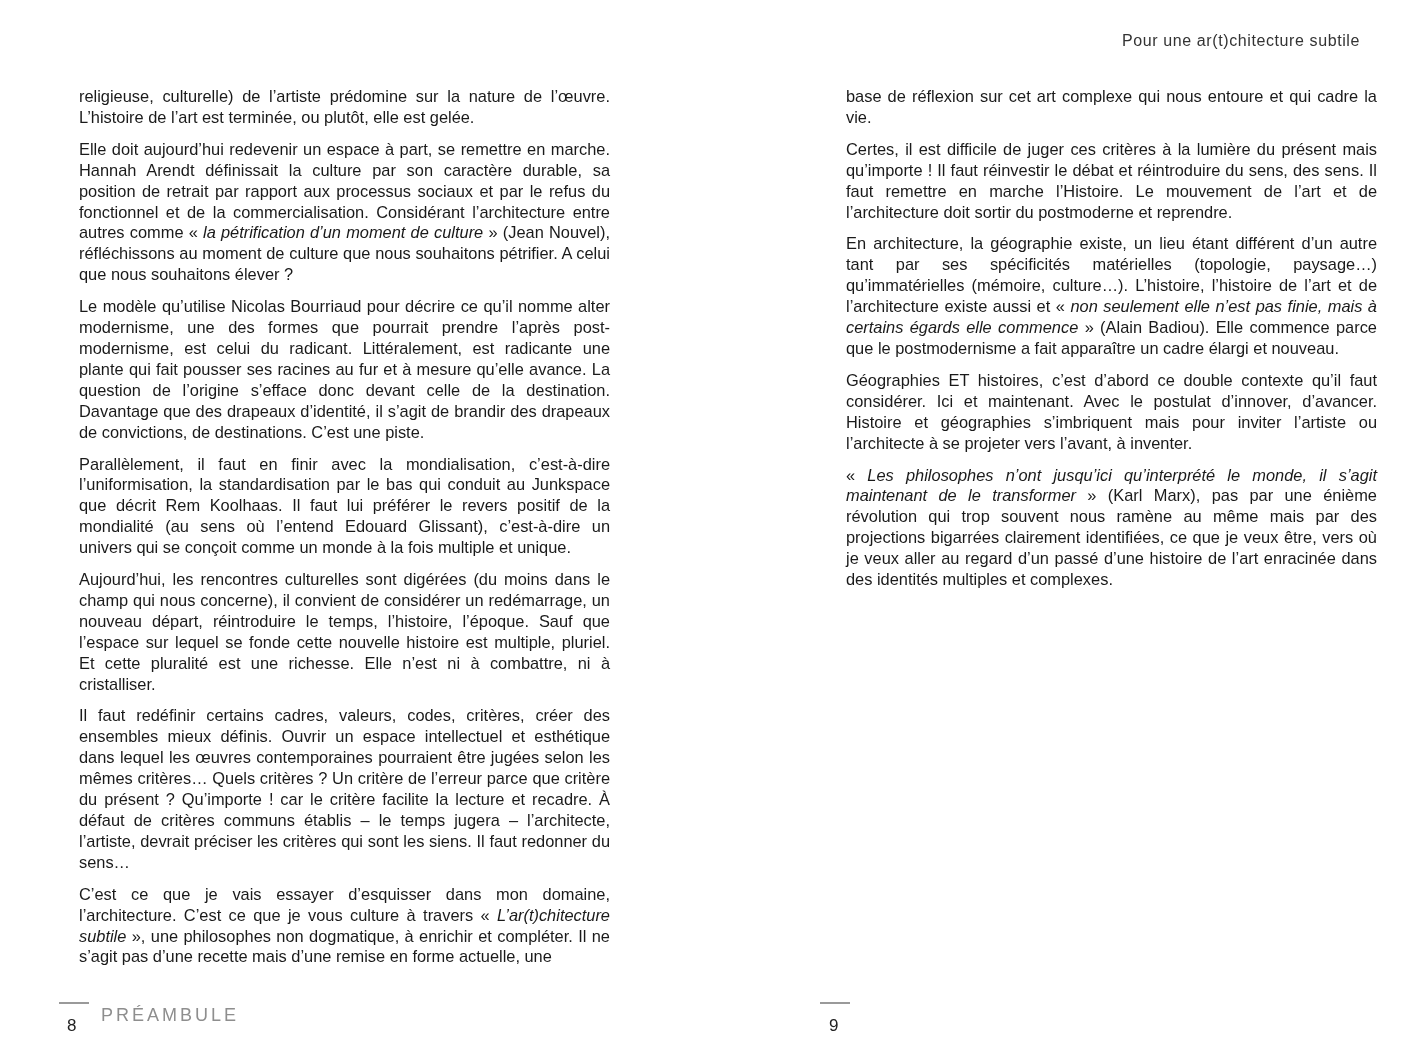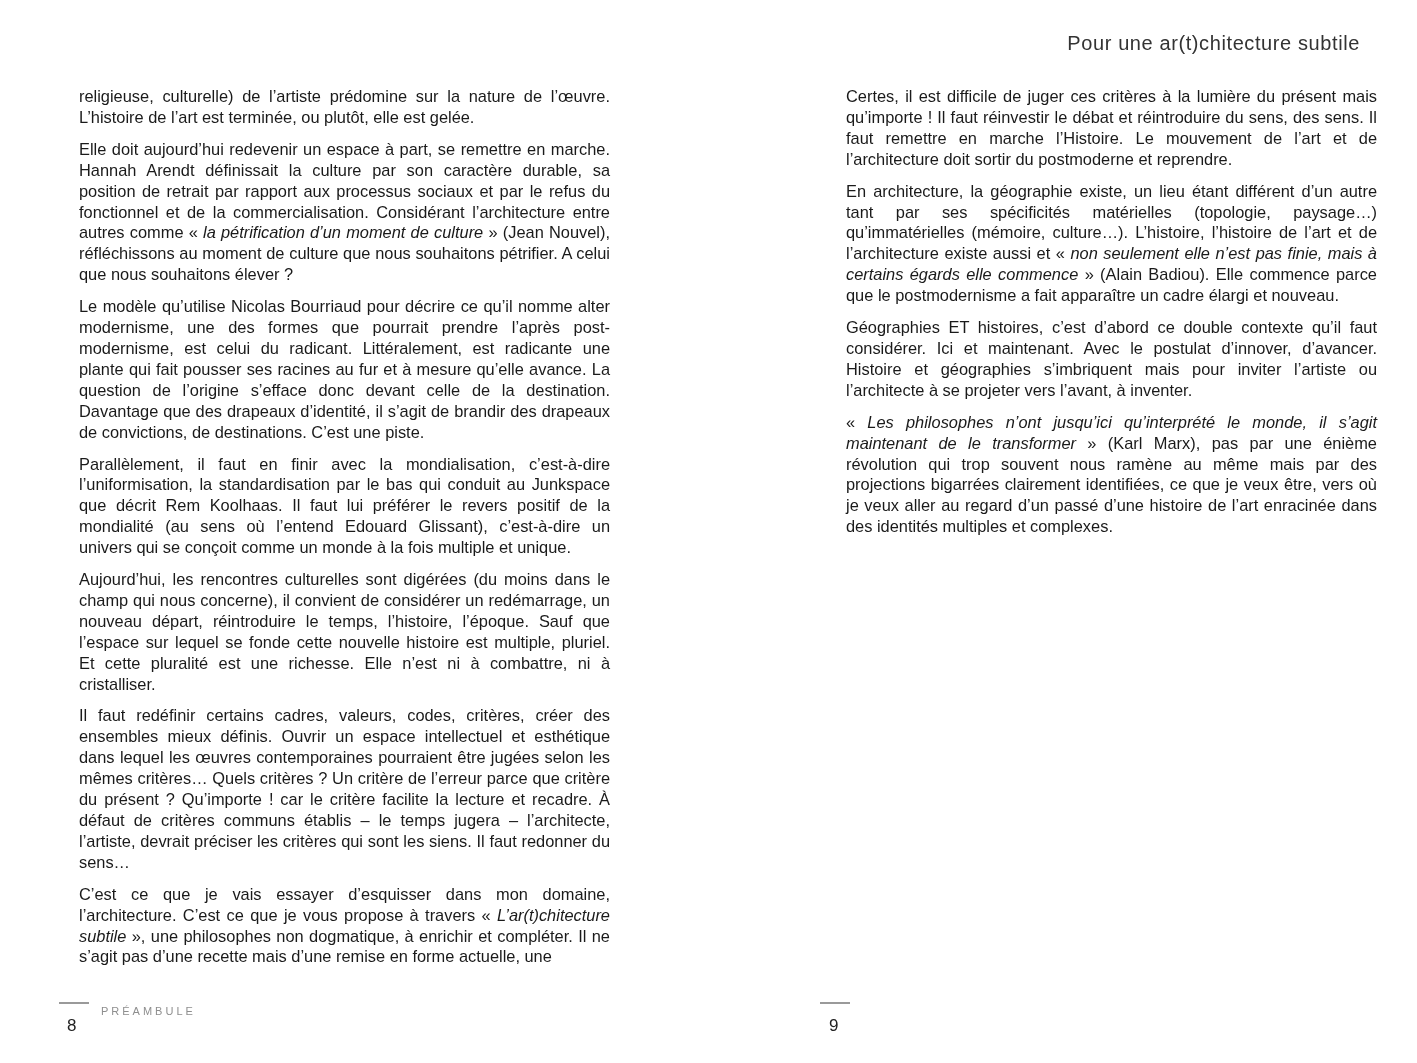--- a/index.html
+++ b/index.html
@@ -1,55 +1,56 @@
 <!DOCTYPE html>
 <html><head>
 <meta charset="utf-8">
 <style>
   html, body { margin: 0; padding: 0; background: #ffffff; }
   body { width: 1417px; height: 1063px; position: relative; overflow: hidden;
          font-family: "Liberation Sans", "DejaVu Sans", sans-serif; color: #1a1a1a; }
   .page { position: absolute; top: 0; height: 1063px; }
   .page-left { left: 0; width: 708px; }
   .page-right { left: 708px; width: 709px; }
-  .running-head { position: absolute; top: 32px; right: 57px; font-size: 20px; letter-spacing: 0.6px; color: #333; white-space: nowrap; }
+  .running-head { position: absolute; top: 32px; right: 57px; font-size: 16px; letter-spacing: 0.6px; color: #333; white-space: nowrap; }
   .column { position: absolute; top: 86px; width: 531px; font-size: 16.4px; line-height: 20.9px; margin-left: 20px; }
   .page-left .column { left: 59px; }
   .page-right .column { left: 118px; }
   .para { margin: 0 0 11px 0; text-align: justify; hyphens: none; }
   .para em { font-style: italic; }
   .footer-rule { position: absolute; top: 1002px; width: 30px; height: 0; border-top: 2px solid #9a9a9a; }
   .page-left .footer-rule { left: 59px; }
   .page-right .footer-rule { left: 112px; }
   .page-number { position: absolute; top: 1016px; font-size: 17px; color: #222; }
   .page-left .page-number { left: 67px; }
   .page-right .page-number { left: 121px; }
-  .section-label { position: absolute; top: 1005px; left: 101px; font-size: 11px; letter-spacing: 3px; color: #8e8e8e; }
+  .section-label { position: absolute; top: 1005px; left: 101px; font-size: 18px; letter-spacing: 3px; color: #8e8e8e; }
 </style>
 </head>
 <body>
 
 <div class="page page-left">
   <div class="column" id="left-column">
       <p class="para"><span>religieuse, culturelle) de l’artiste prédomine sur la nature de l’œuvre. L’histoire de l’art est terminée, ou plutôt, elle est gelée.</span></p>
       <p class="para"><span>Elle doit aujourd’hui redevenir un espace à part, se remettre en marche. Hannah Arendt définissait la culture par son caractère durable, sa position de retrait par rapport aux processus sociaux et par le refus du fonctionnel et de la commercialisation.  Considérant l’architecture entre autres comme « </span><em>la pétrification d’un moment de culture</em><span> » (Jean Nouvel), réfléchissons au moment de culture que nous souhaitons pétrifier. A celui que nous souhaitons élever ?</span></p>
       <p class="para"><span>Le modèle qu’utilise Nicolas Bourriaud pour décrire ce qu’il nomme alter modernisme, une des formes que pourrait prendre l’après post-modernisme, est celui du radicant. Littéralement, est radicante une plante qui fait pousser ses racines au fur et à mesure qu’elle avance. La question de l’origine s’efface donc devant celle de la destination. Davantage que des drapeaux d’identité, il s’agit de brandir des drapeaux de convictions, de destinations. C’est une piste.</span></p>
       <p class="para"><span>Parallèlement, il faut en finir avec la mondialisation, c’est-à-dire l’uniformisation, la standardisation par le bas qui conduit au Junkspace que décrit Rem Koolhaas. Il faut lui préférer le revers positif de la mondialité (au sens où l’entend Edouard Glissant), c’est-à-dire un univers qui se conçoit comme un monde à la fois multiple et unique.</span></p>
       <p class="para"><span>Aujourd’hui, les rencontres culturelles sont digérées (du moins dans le champ qui nous concerne), il convient de considérer un redémarrage, un nouveau départ, réintroduire le temps, l’histoire, l’époque. Sauf que l’espace sur lequel se fonde cette nouvelle histoire est multiple, pluriel. Et cette pluralité est une richesse. Elle n’est ni à combattre, ni à cristalliser.</span></p>
       <p class="para"><span>Il faut redéfinir certains cadres, valeurs, codes, critères, créer des ensembles mieux définis. Ouvrir un espace intellectuel et esthétique dans lequel les œuvres contemporaines pourraient être jugées selon les mêmes critères… Quels critères ? Un critère de l’erreur parce que critère du présent ? Qu’importe ! car le critère facilite la lecture et recadre. À défaut de critères communs établis – le temps jugera – l’architecte, l’artiste, devrait préciser les critères qui sont les siens. Il faut redonner du sens…</span></p>
-      <p class="para"><span>C’est ce que je vais essayer d’esquisser dans mon domaine, l’architecture. C’est ce que je vous propose à travers « </span><em>L’ar(t)chitecture subtile</em><span> », une philosophes non dogmatique, à enrichir et compléter. Il ne s’agit pas d’une recette mais d’une remise en forme actuelle, une</span></p>
+      <p class="para"><span>C’est ce que je vais essayer d’esquisser dans mon domaine, l’architecture. C’est ce que je vous culture à travers « </span><em>L’ar(t)chitecture subtile</em><span> », une philosophes non dogmatique, à enrichir et compléter. Il ne s’agit pas d’une recette mais d’une remise en forme actuelle, une</span></p>
     </div>
   <div class="footer-rule"></div>
   <div class="section-label">PRÉAMBULE</div>
   <div class="page-number">8</div>
 </div>
 
 <div class="page page-right">
   <div class="running-head">Pour une ar(t)chitecture subtile</div>
   <div class="column" id="right-column">
+      <p class="para"><span>base de réflexion sur cet art complexe qui nous entoure et qui cadre la vie.</span></p>
       <p class="para"><span>Certes, il est difficile de juger ces critères à la lumière du présent mais qu’importe ! Il faut réinvestir le débat et réintroduire du sens, des sens. Il faut remettre en marche l’Histoire. Le mouvement de l’art et de l’architecture doit sortir du postmoderne et reprendre.</span></p>
       <p class="para"><span>En architecture, la géographie existe, un lieu étant différent d’un autre tant par ses spécificités matérielles (topologie, paysage…) qu’immatérielles (mémoire, culture…). L’histoire, l’histoire de l’art et de l’architecture existe aussi et « </span><em>non seulement elle n’est pas finie, mais à certains égards elle commence</em><span> » (Alain Badiou).  Elle commence parce que le postmodernisme a fait apparaître un cadre élargi et nouveau.</span></p>
       <p class="para"><span>Géographies ET histoires, c’est d’abord ce double contexte qu’il faut considérer. Ici et maintenant. Avec le postulat d’innover, d’avancer. Histoire et géographies s’imbriquent mais pour inviter l’artiste ou l’architecte à se projeter vers l’avant, à inventer.</span></p>
       <p class="para"><span>« </span><em>Les philosophes n’ont jusqu’ici qu’interprété le monde, il s’agit maintenant de le transformer</em><span> » (Karl Marx), pas par une énième révolution qui trop souvent nous ramène au même mais par des projections bigarrées clairement identifiées, ce que je veux être, vers où je veux aller au regard d’un passé d’une histoire de l’art enracinée dans des identités multiples et complexes.</span></p>
     </div>
   <div class="footer-rule"></div>
   <div class="page-number">9</div>
 </div>
 
 </body></html>

